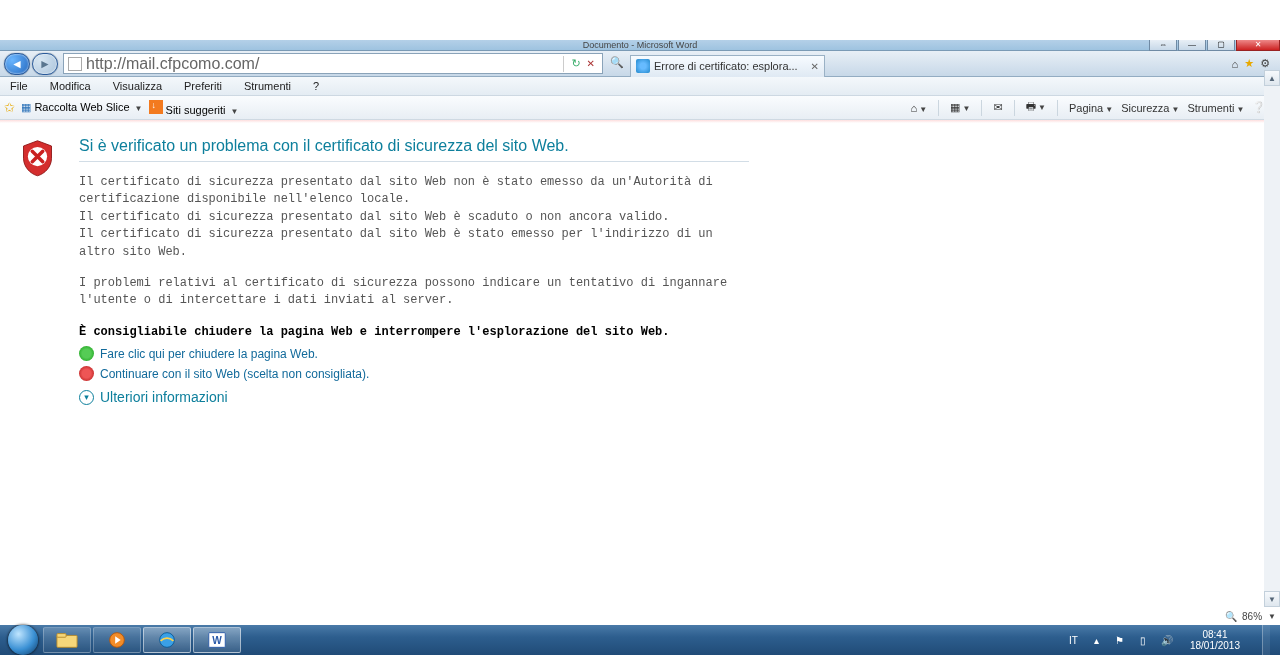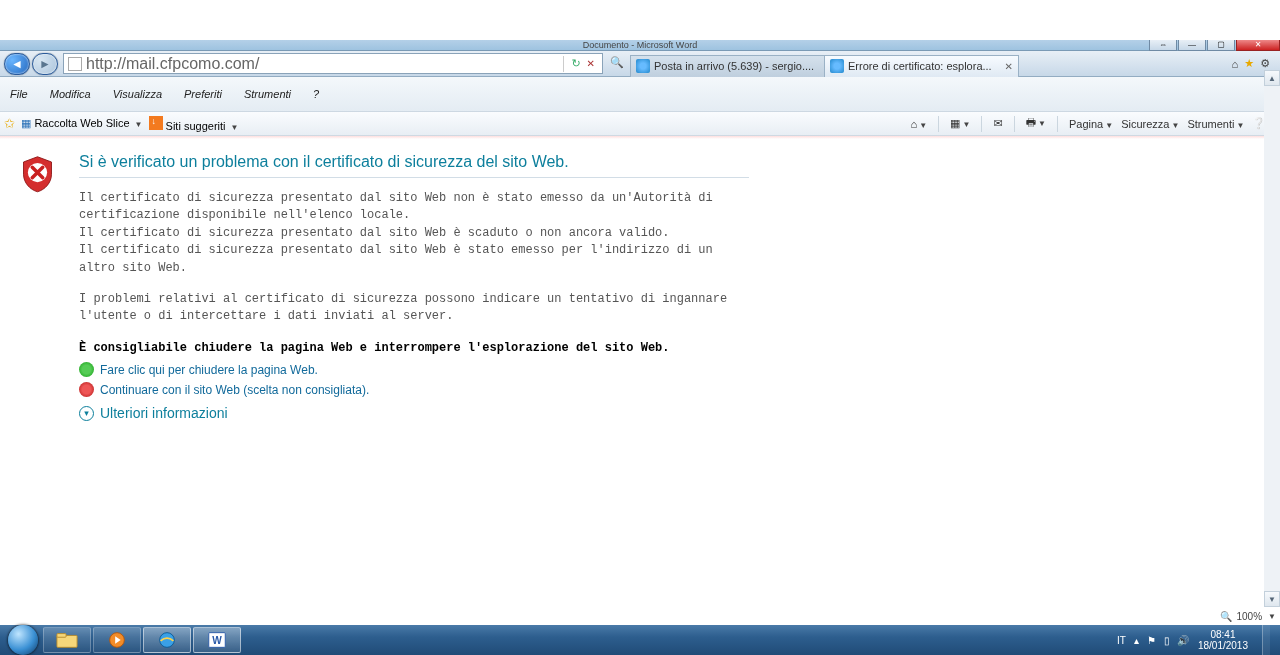--- a/index.html
+++ b/index.html
@@ -23,21 +23,21 @@
 .addr .sep { width:1px; height:16px; background:#ccc; margin:0 2px;}
 .tabstrip { flex:1; display:flex; align-items:flex-end; height:26px; overflow:hidden;}
 .tab { flex:0 0 195px; height:22px; background:linear-gradient(to bottom,#f7fbff,#dfe9f3); border:1px solid #9ab1c5; border-bottom:none; display:flex; align-items:center; padding:0 5px; font-size:11px; color:#333; overflow:hidden; white-space:nowrap; margin-right:-1px; }
 .tab.inactive { background:linear-gradient(to bottom,#d5e1ec,#bfcfde); }
 .tab .fav{ width:14px;height:14px; margin-right:4px; flex-shrink:0; background:radial-gradient(circle,#6bf 30%,#28c 100%); border-radius:2px;}
 .tab .txt{ overflow:hidden; text-overflow:ellipsis; flex:1;}
 .tab .x{ color:#666; font-size:10px; margin-left:3px;}
 .navend { display:flex; align-items:center; gap:6px; padding:0 6px; color:#444;}
 
 
-.menubar { height:35px; background:linear-gradient(to bottom,#f4f8fb,#e4ecf3); border-bottom:1px solid #cdd8e2; display:flex; align-items:center; padding:0 6px; font-size:11px; color:#222; gap:14px;font-style:italic;}
+.menubar { height:19px; background:linear-gradient(to bottom,#f4f8fb,#e4ecf3); border-bottom:1px solid #cdd8e2; display:flex; align-items:center; padding:0 6px; font-size:11px; color:#222; gap:14px;}
 .menubar span{ padding:1px 4px;}
 
 
 .favbar { height:24px; background:linear-gradient(to bottom,#fafcfe,#e8eef4); border-bottom:1px solid #cfd9e2; display:flex; align-items:center; padding:0 4px; font-size:11px;}
 .favbar .left{ display:flex; align-items:center; gap:6px;}
 .favbar .right{ margin-left:auto; display:flex; align-items:center; gap:8px; color:#333; }
 .star{ color:#e7a800; font-size:13px;}
 .arrow{ font-size:8px; color:#444; margin-left:2px;}
 .sep2{ width:1px; height:16px; background:#cbd6df; margin:0 3px;}
 .orange{ width:14px;height:14px; background:#f37a1f; display:inline-block; position:relative;}
@@ -71,21 +71,21 @@
 .scrollstub .up,.scrollstub .dn{ height:16px; background:linear-gradient(#f6f9fc,#dfe7ee); border:1px solid #c3d0db; display:flex; align-items:center; justify-content:center; font-size:8px; color:#567;}
 .scrollstub .dn{ position:absolute; bottom:0; width:100%;}
 
 
 .taskbar { position:absolute; bottom:0; left:0; right:0; height:30px; background:linear-gradient(to bottom,#4a7aa8 0%,#2d5e8e 40%,#204b77 100%); display:flex; align-items:center; padding:0 4px; color:#fff; font-size:10px;}
 .startorb{ width:38px; height:30px; display:flex; align-items:center; justify-content:center;}
 .startorb .orb{ width:30px; height:30px; border-radius:50%; background:radial-gradient(circle at 35% 30%,#bfe5ff,#3a90d4 55%,#0c3762); box-shadow:0 0 3px #000; position:relative;}
 .tbtn{ width:48px; height:26px; margin:0 1px; background:linear-gradient(to bottom,rgba(255,255,255,0.18),rgba(255,255,255,0.04)); border:1px solid rgba(255,255,255,0.25); border-radius:2px; display:flex; align-items:center; justify-content:center;}
 .tbtn.active{ background:linear-gradient(to bottom,rgba(255,255,255,0.35),rgba(255,255,255,0.10)); border-color:rgba(255,255,255,0.5);}
 .tbtn .ico{ width:22px; height:20px;}
-.tray{ margin-left:auto; display:flex; align-items:center; gap:8px; padding-right:6px;}
+.tray{ margin-left:auto; display:flex; align-items:center; gap:16px; padding-right:6px;}
 .tray .clock{ text-align:center; line-height:1.1;}
 .showdesk{ width:8px; height:30px; border-left:1px solid rgba(255,255,255,0.3); margin-left:6px; background:rgba(255,255,255,0.08);}
 
 svg{display:block;}
 </style>
 </head>
 <body>
 
 <div class="titlebar">
   <span class="center">Documento  -  Microsoft Word</span>
@@ -103,24 +103,20 @@
     <span class="parch"></span>
     <input value="http://mail.cfpcomo.com/" style="">
     <span class="sep"></span>
     <span class="reload">↻</span>
     <span class="stop">✕</span>
   </div>
 
   <span style="width:16px;height:16px;color:#3a6ea5;margin:0 4px;">🔍</span>
 
   <div class="tabstrip">
-    <div class="tab inactive">
-      <span class="fav"></span>
-      <span class="txt">Posta in arrivo (5.639) - sergio....</span>
-    </div>
     <div class="tab">
       <span class="fav"></span>
       <span class="txt">Errore di certificato: esplora...</span>
       <span class="x">✕</span>
     </div>
   </div>
 
   <div class="navend">
     <span>⌂</span>
     <span style="color:#e7a800;">★</span>
@@ -205,21 +201,21 @@
   </div>
 </div>
 
 <div class="scrollstub">
   <div class="up">▲</div>
   <div class="dn">▼</div>
 </div>
 
 <div class="status">
   <span>🔍</span>
-  <span>100%</span>
+  <span>86%</span>
   <span class="arrow">▼</span>
 </div>
 
 <div class="taskbar">
   <div class="startorb">
       <div class="orb"></div>
     </div>
   <div class="tbtn">
     <svg class="ico" viewBox="0 0 24 20">
         <rect x="1" y="5" width="22" height="13" rx="1" fill="#f6d77a" stroke="#b78a2a"></rect>

